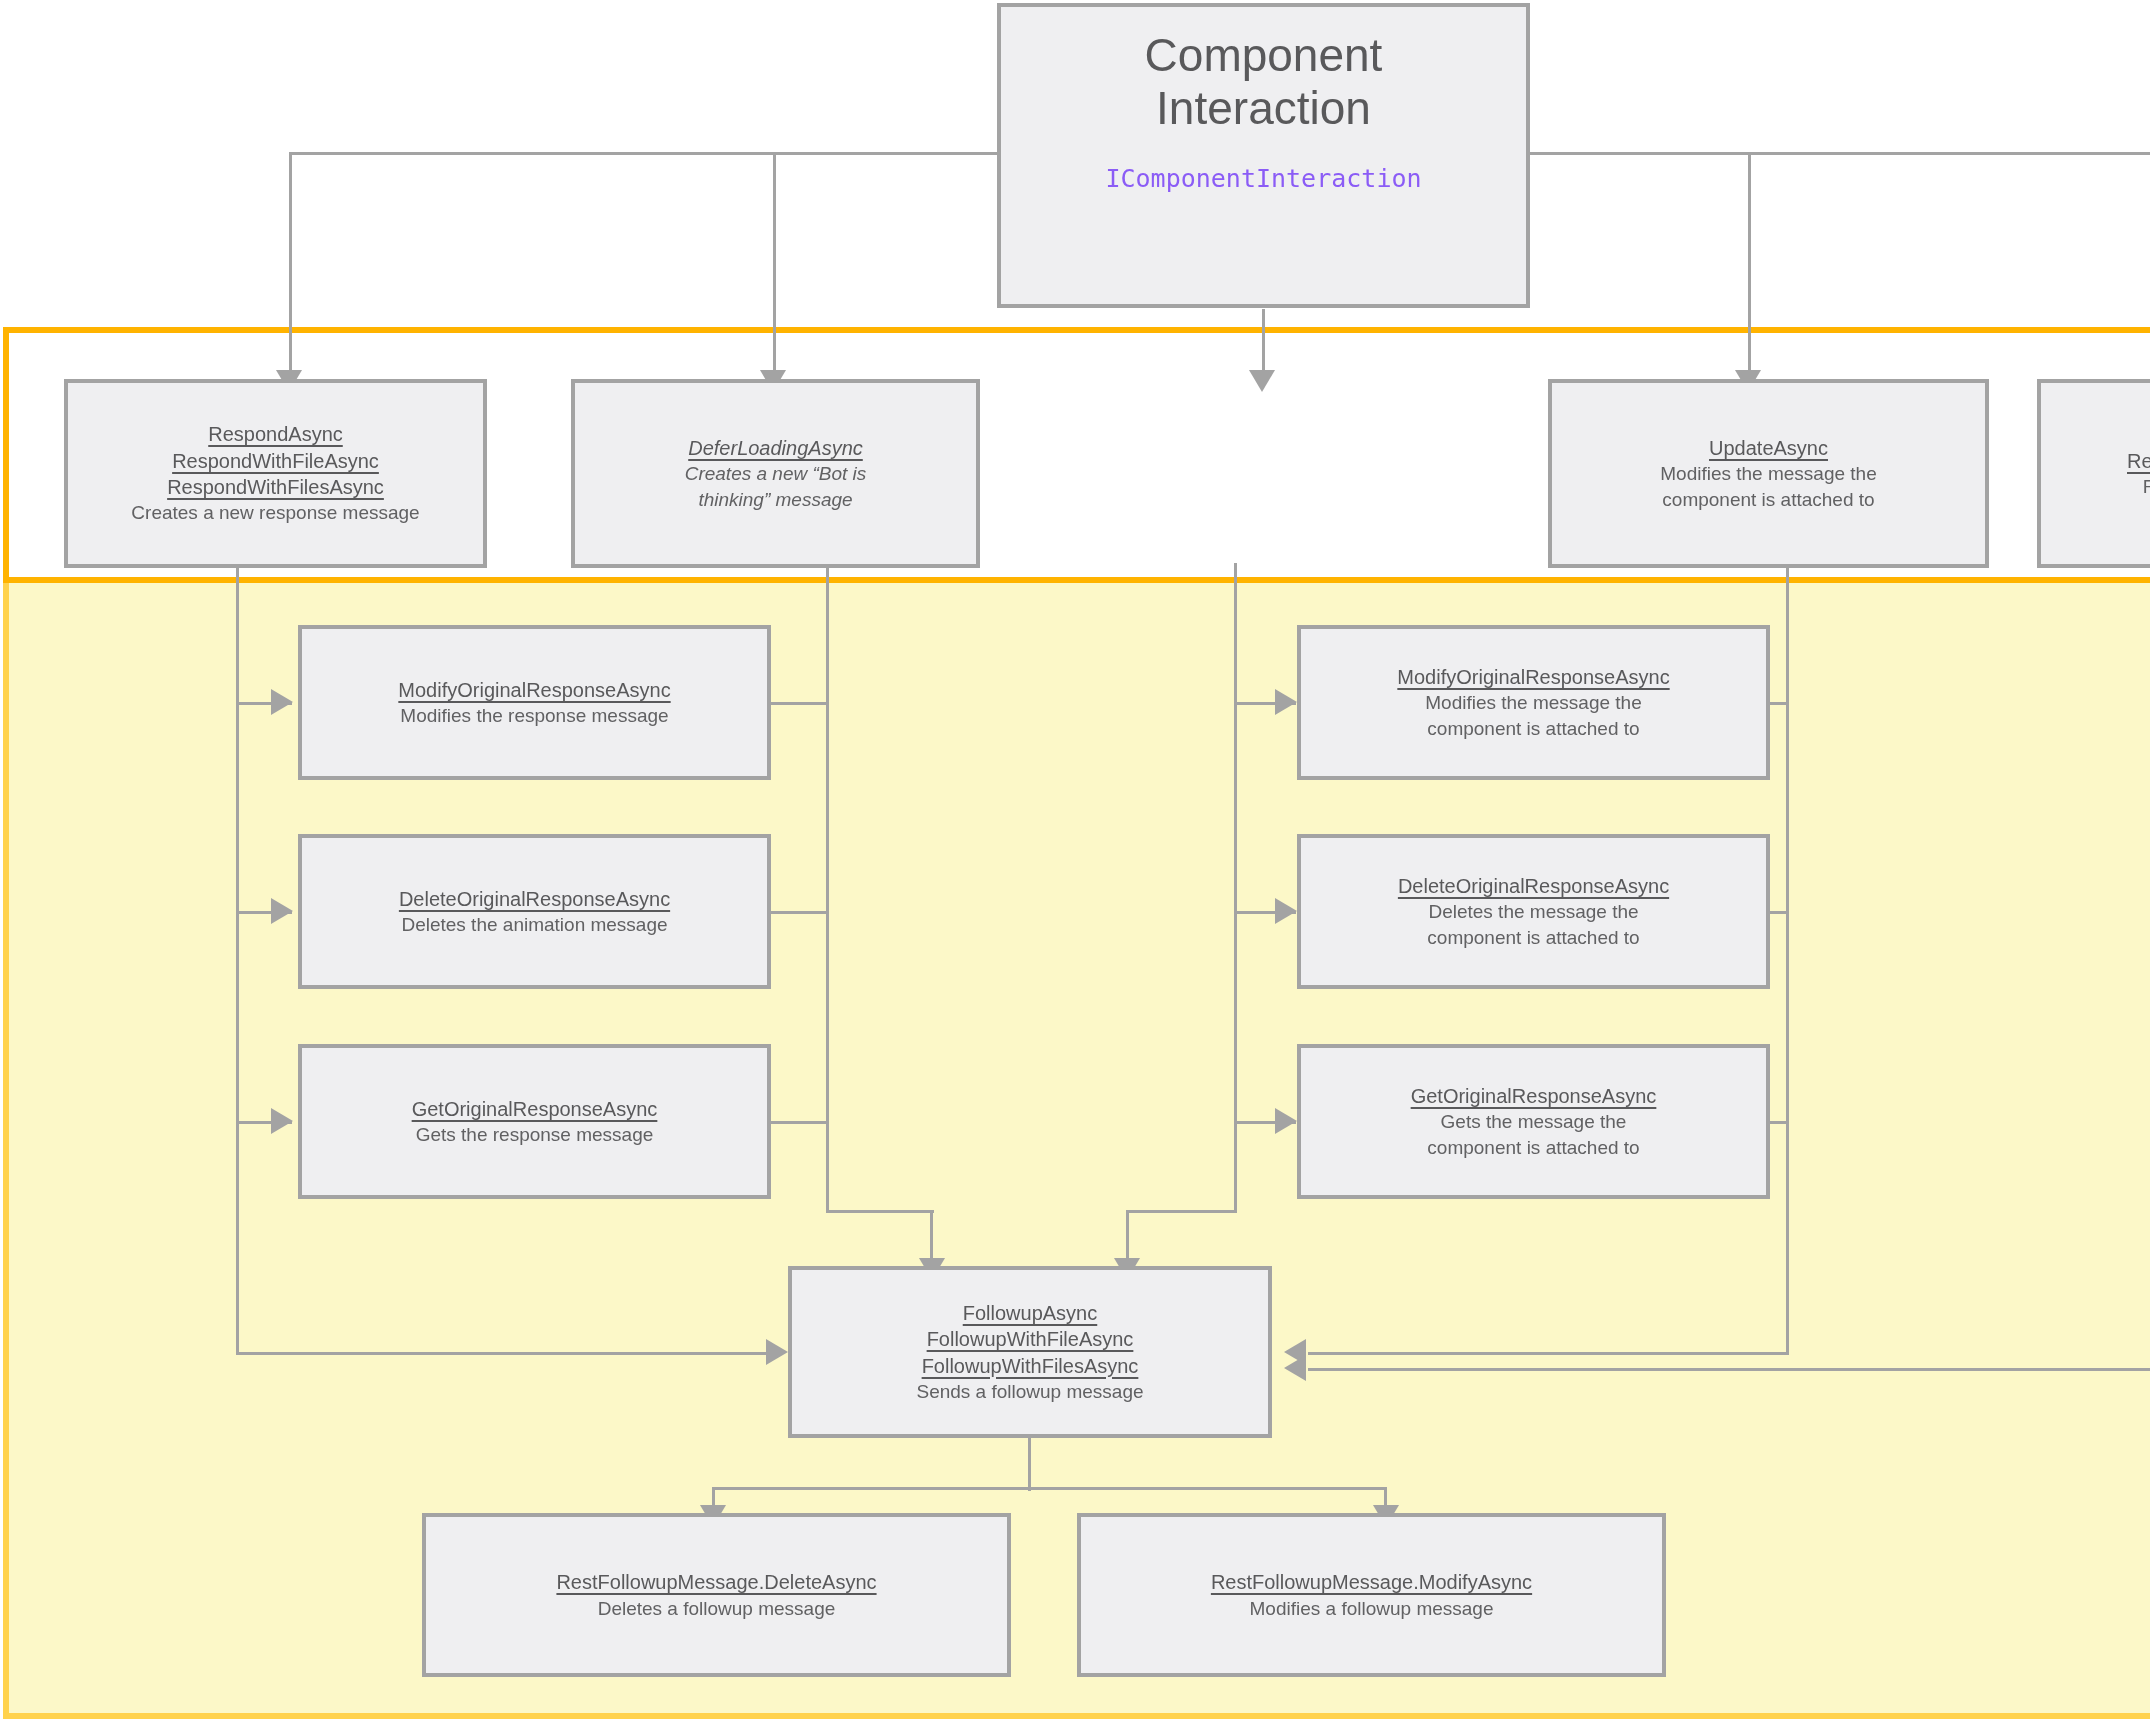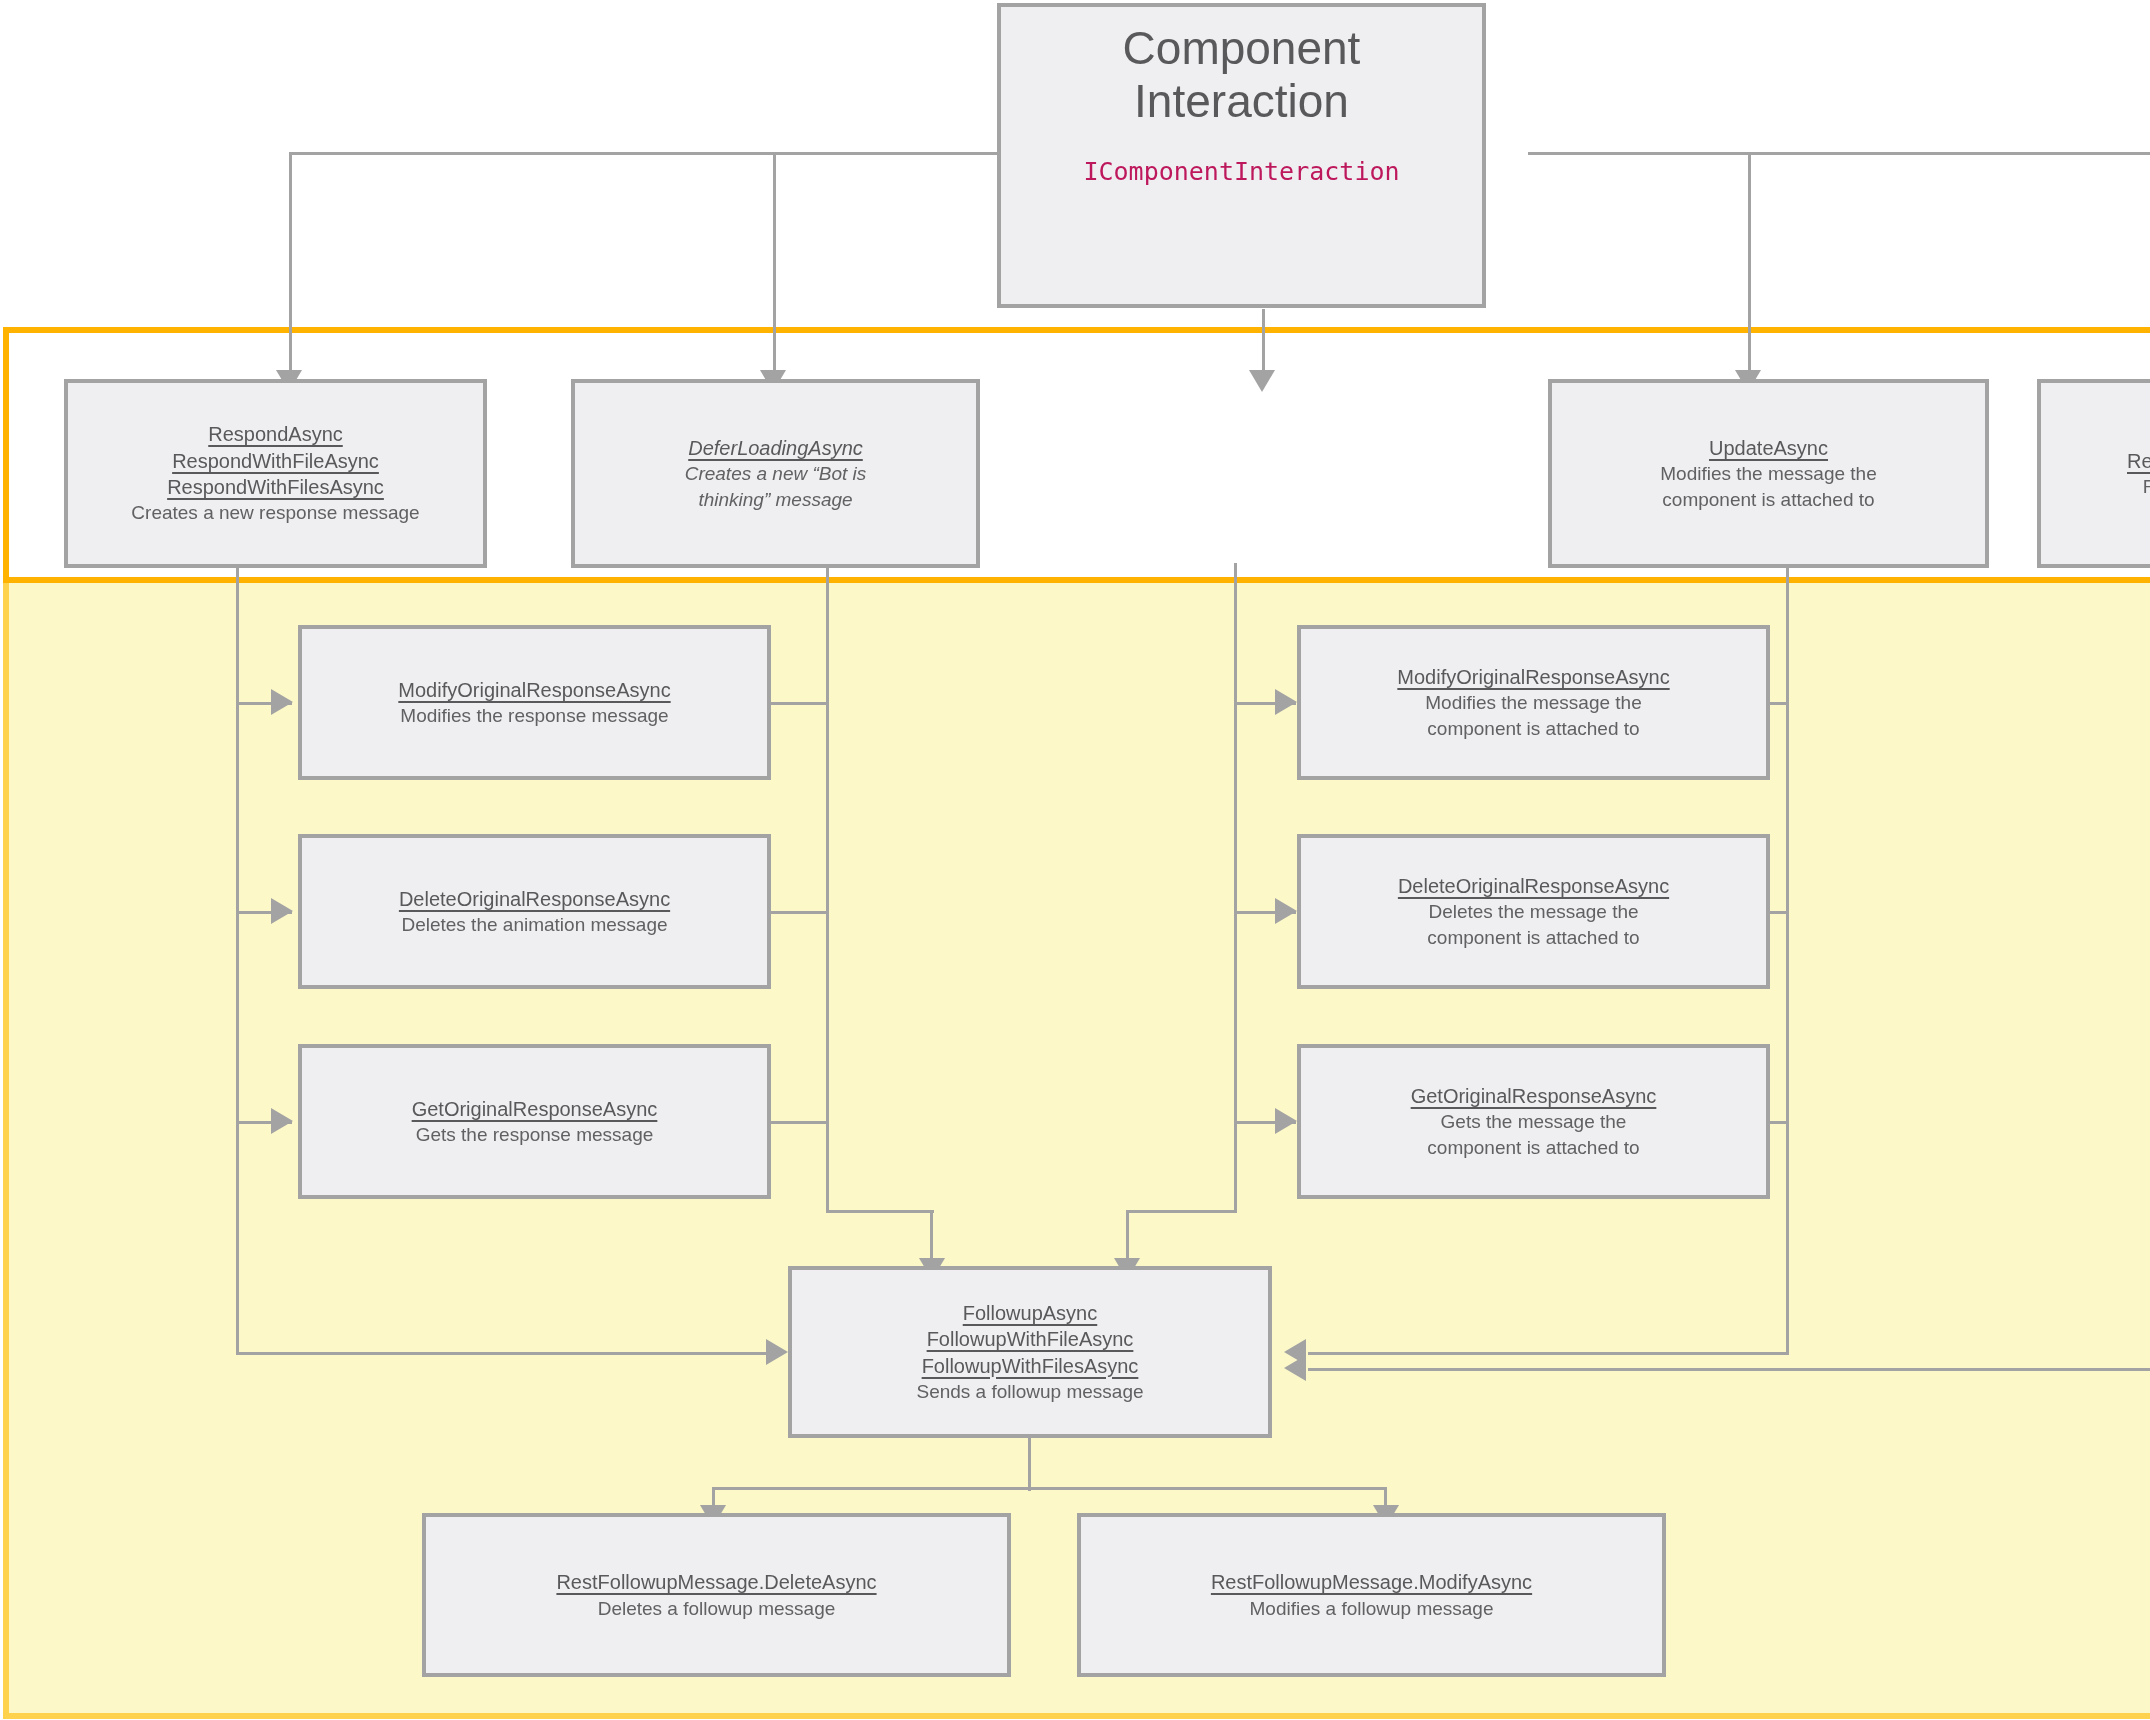--- a/index.html
+++ b/index.html
@@ -14,23 +14,23 @@
 
   
   .node{position:absolute;box-sizing:border-box;background:#EFEFF1;border:4.7px solid #A3A3A3;
         display:flex;flex-direction:column;align-items:center;justify-content:center;
         text-align:center;color:#59595B;}
   .node .sig{font-size:20px;line-height:1.32;text-decoration:underline;
              text-underline-offset:3.9px;text-decoration-thickness:1.7px;white-space:nowrap;}
   .node .desc{font-size:19px;line-height:1.33;color:#616163;white-space:pre-line;}
 
   
-  #root-node{left:997px;top:3.4px;width:489px;height:305px;justify-content:flex-start;padding-top:15px;}
+  #root-node{left:997px;top:3.4px;width:533px;height:305px;justify-content:flex-start;padding-top:22px;}
   #root-node .title{font-size:46px;line-height:1.14;color:#59595B;text-align:center;}
-  #root-node .iface{font-family:"DejaVu Sans Mono",monospace;font-size:25px;color:#be185d;margin-top:30px;}
+  #root-node .iface{font-family:"DejaVu Sans Mono",monospace;font-size:25px;color:#8b5cf6;margin-top:30px;}
 
   
   .ln{position:absolute;background:#A3A3A3;}
   .lnh{height:3px;}
   .lnv{width:3px;}
   .arr{position:absolute;width:0;height:0;}
   .arr-d{border-left:13.3px solid transparent;border-right:13.3px solid transparent;border-top:22.4px solid #A3A3A3;}
   .arr-r{border-top:13.3px solid transparent;border-bottom:13.3px solid transparent;border-left:22.4px solid #A3A3A3;}
   .arr-l{border-top:13.3px solid transparent;border-bottom:13.3px solid transparent;border-right:22.4px solid #A3A3A3;}
 </style>

